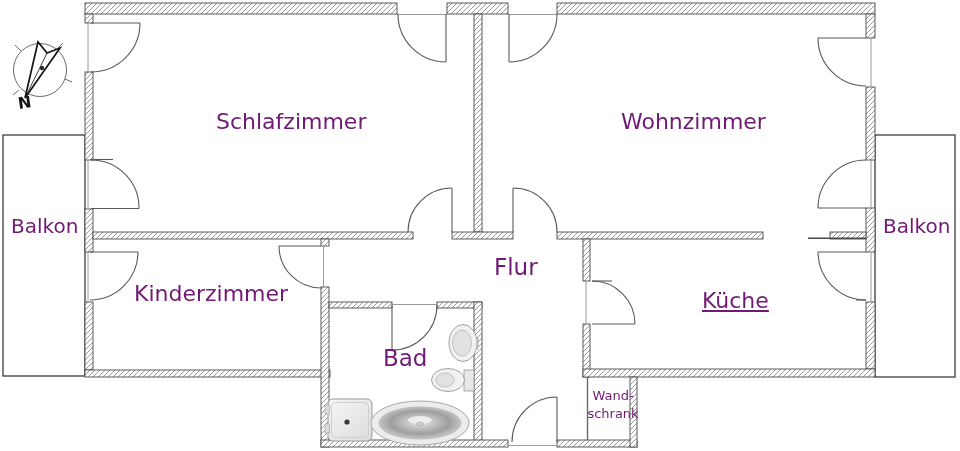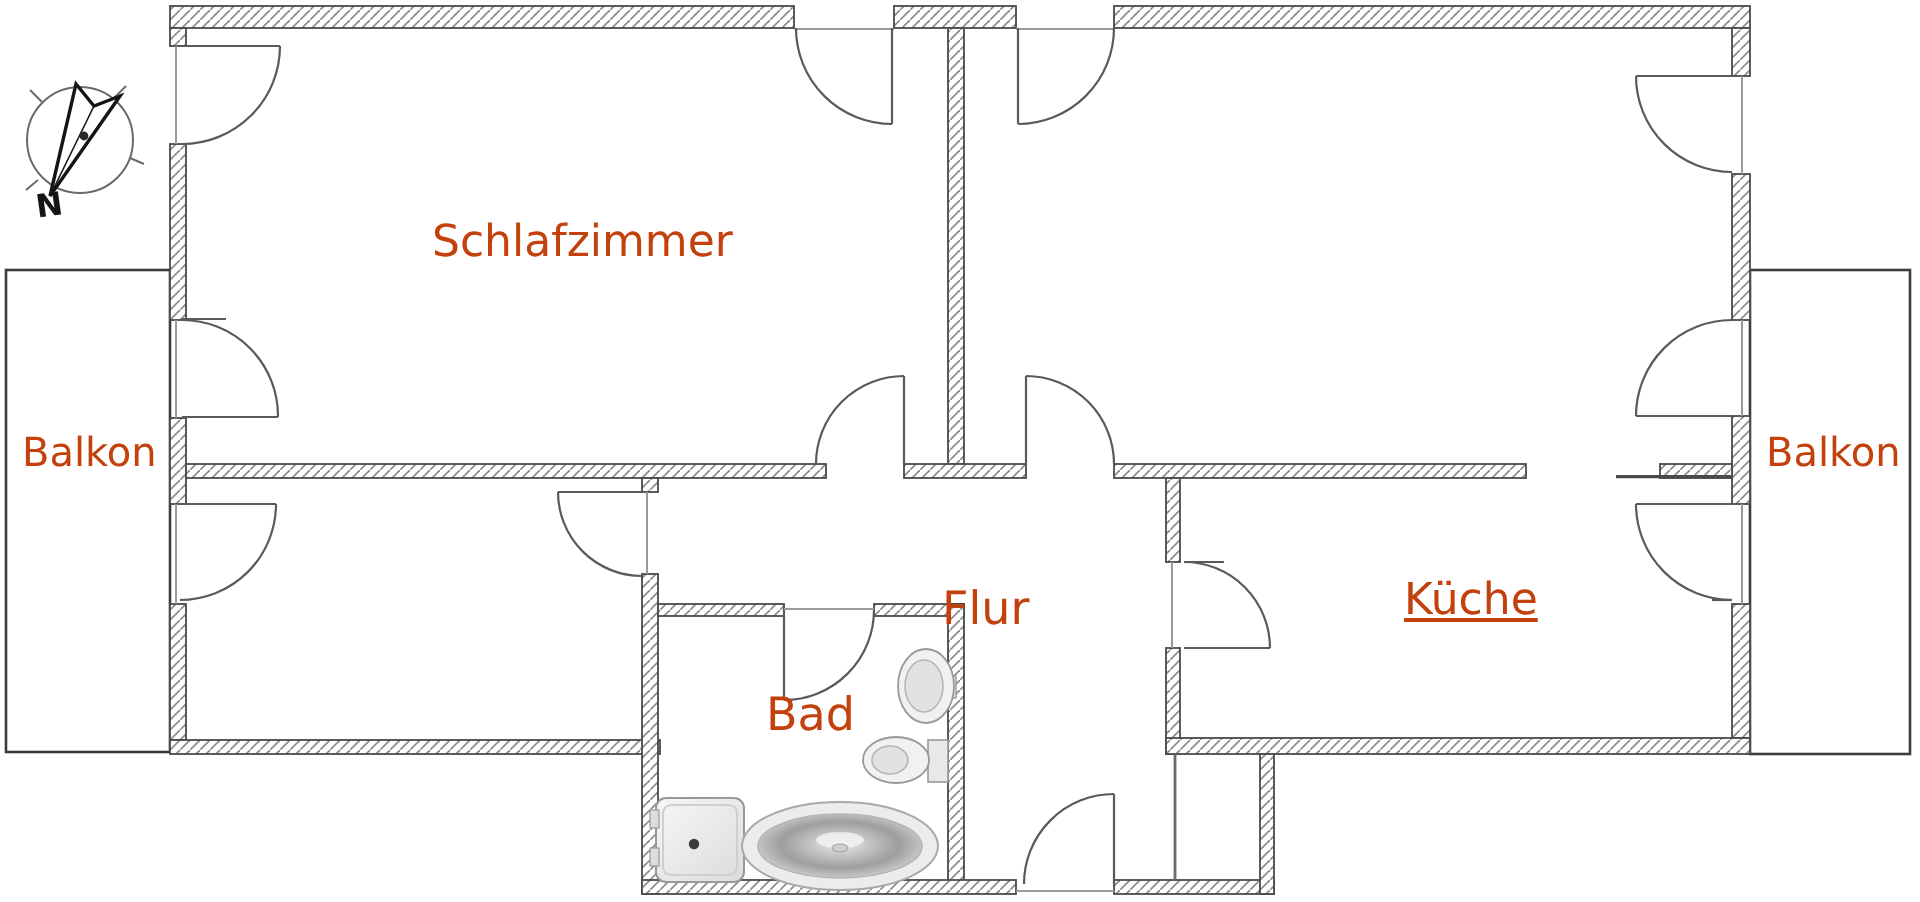--- a/index.html
+++ b/index.html
@@ -1,19 +1,19 @@
 <!DOCTYPE html>
 <html><head>
 <meta charset="utf-8">
 <style>
   html,body{margin:0;padding:0;background:#fff;}
   #stage{position:relative;width:960px;height:451px;background:#ffffff;overflow:hidden;
          font-family:"DejaVu Sans","Liberation Sans",sans-serif;}
   #planSvg{position:absolute;left:0;top:0;}
-  .label{position:absolute;color:#c2410c;white-space:nowrap;
+  .label{position:absolute;color:#701a75;white-space:nowrap;
          font-family:"DejaVu Sans","Liberation Sans",sans-serif;}
   .lbl-room{font-size:22px;}
   .lbl-balcony{font-size:20px;}
   .lbl-flur{font-size:23px;}
   .lbl-bad{font-size:23px;}
   .lbl-closet{font-size:13px;line-height:18px;text-align:center;width:54px;}
 </style>
 </head>
 <body>
 
@@ -214,18 +214,24 @@
       <line x1="19" y1="90" x2="13" y2="95"></line>
     </g>
     <polygon points="25,98 38,42 47,53 60,48" fill="#ffffff" stroke="#151515" stroke-width="1.7" stroke-linejoin="miter"></polygon>
     <line x1="25" y1="98" x2="47" y2="53" stroke="#151515" stroke-width="0.8"></line>
     <circle cx="42" cy="68" r="2.2" fill="#2a2a2a"></circle>
     <text x="18" y="108" font-size="16" font-weight="bold" fill="#151515" transform="rotate(-8 25 103)">N</text>
   </g>
 </svg>
 
   <div class="label lbl-room" style="left:216px;top:109px;">Schlafzimmer</div>
+  <div class="label lbl-room" style="left:621px;top:109px;">Wohnzimmer</div>
   <div class="label lbl-balcony" style="left:11px;top:214px;">Balkon</div>
   <div class="label lbl-balcony" style="left:883px;top:214px;">Balkon</div>
-  <div class="label lbl-flur" style="left:471px;top:254px;margin-top:38px;">Flur</div>
+  <div class="label lbl-room" style="left:134px;top:281px;">Kinderzimmer</div>
+  <div class="label lbl-flur" style="left:494px;top:254px;">Flur</div>
   <div class="label lbl-room" style="left:702px;top:288px;text-decoration:underline;">Küche</div>
   <div class="label lbl-bad" style="left:383px;top:345px;">Bad</div>
+  <div class="label lbl-closet" style="left:586px;top:387px;">
+    <div>Wand-</div>
+    <div>schrank</div>
+  </div>
 </div>
 
 </body></html>

